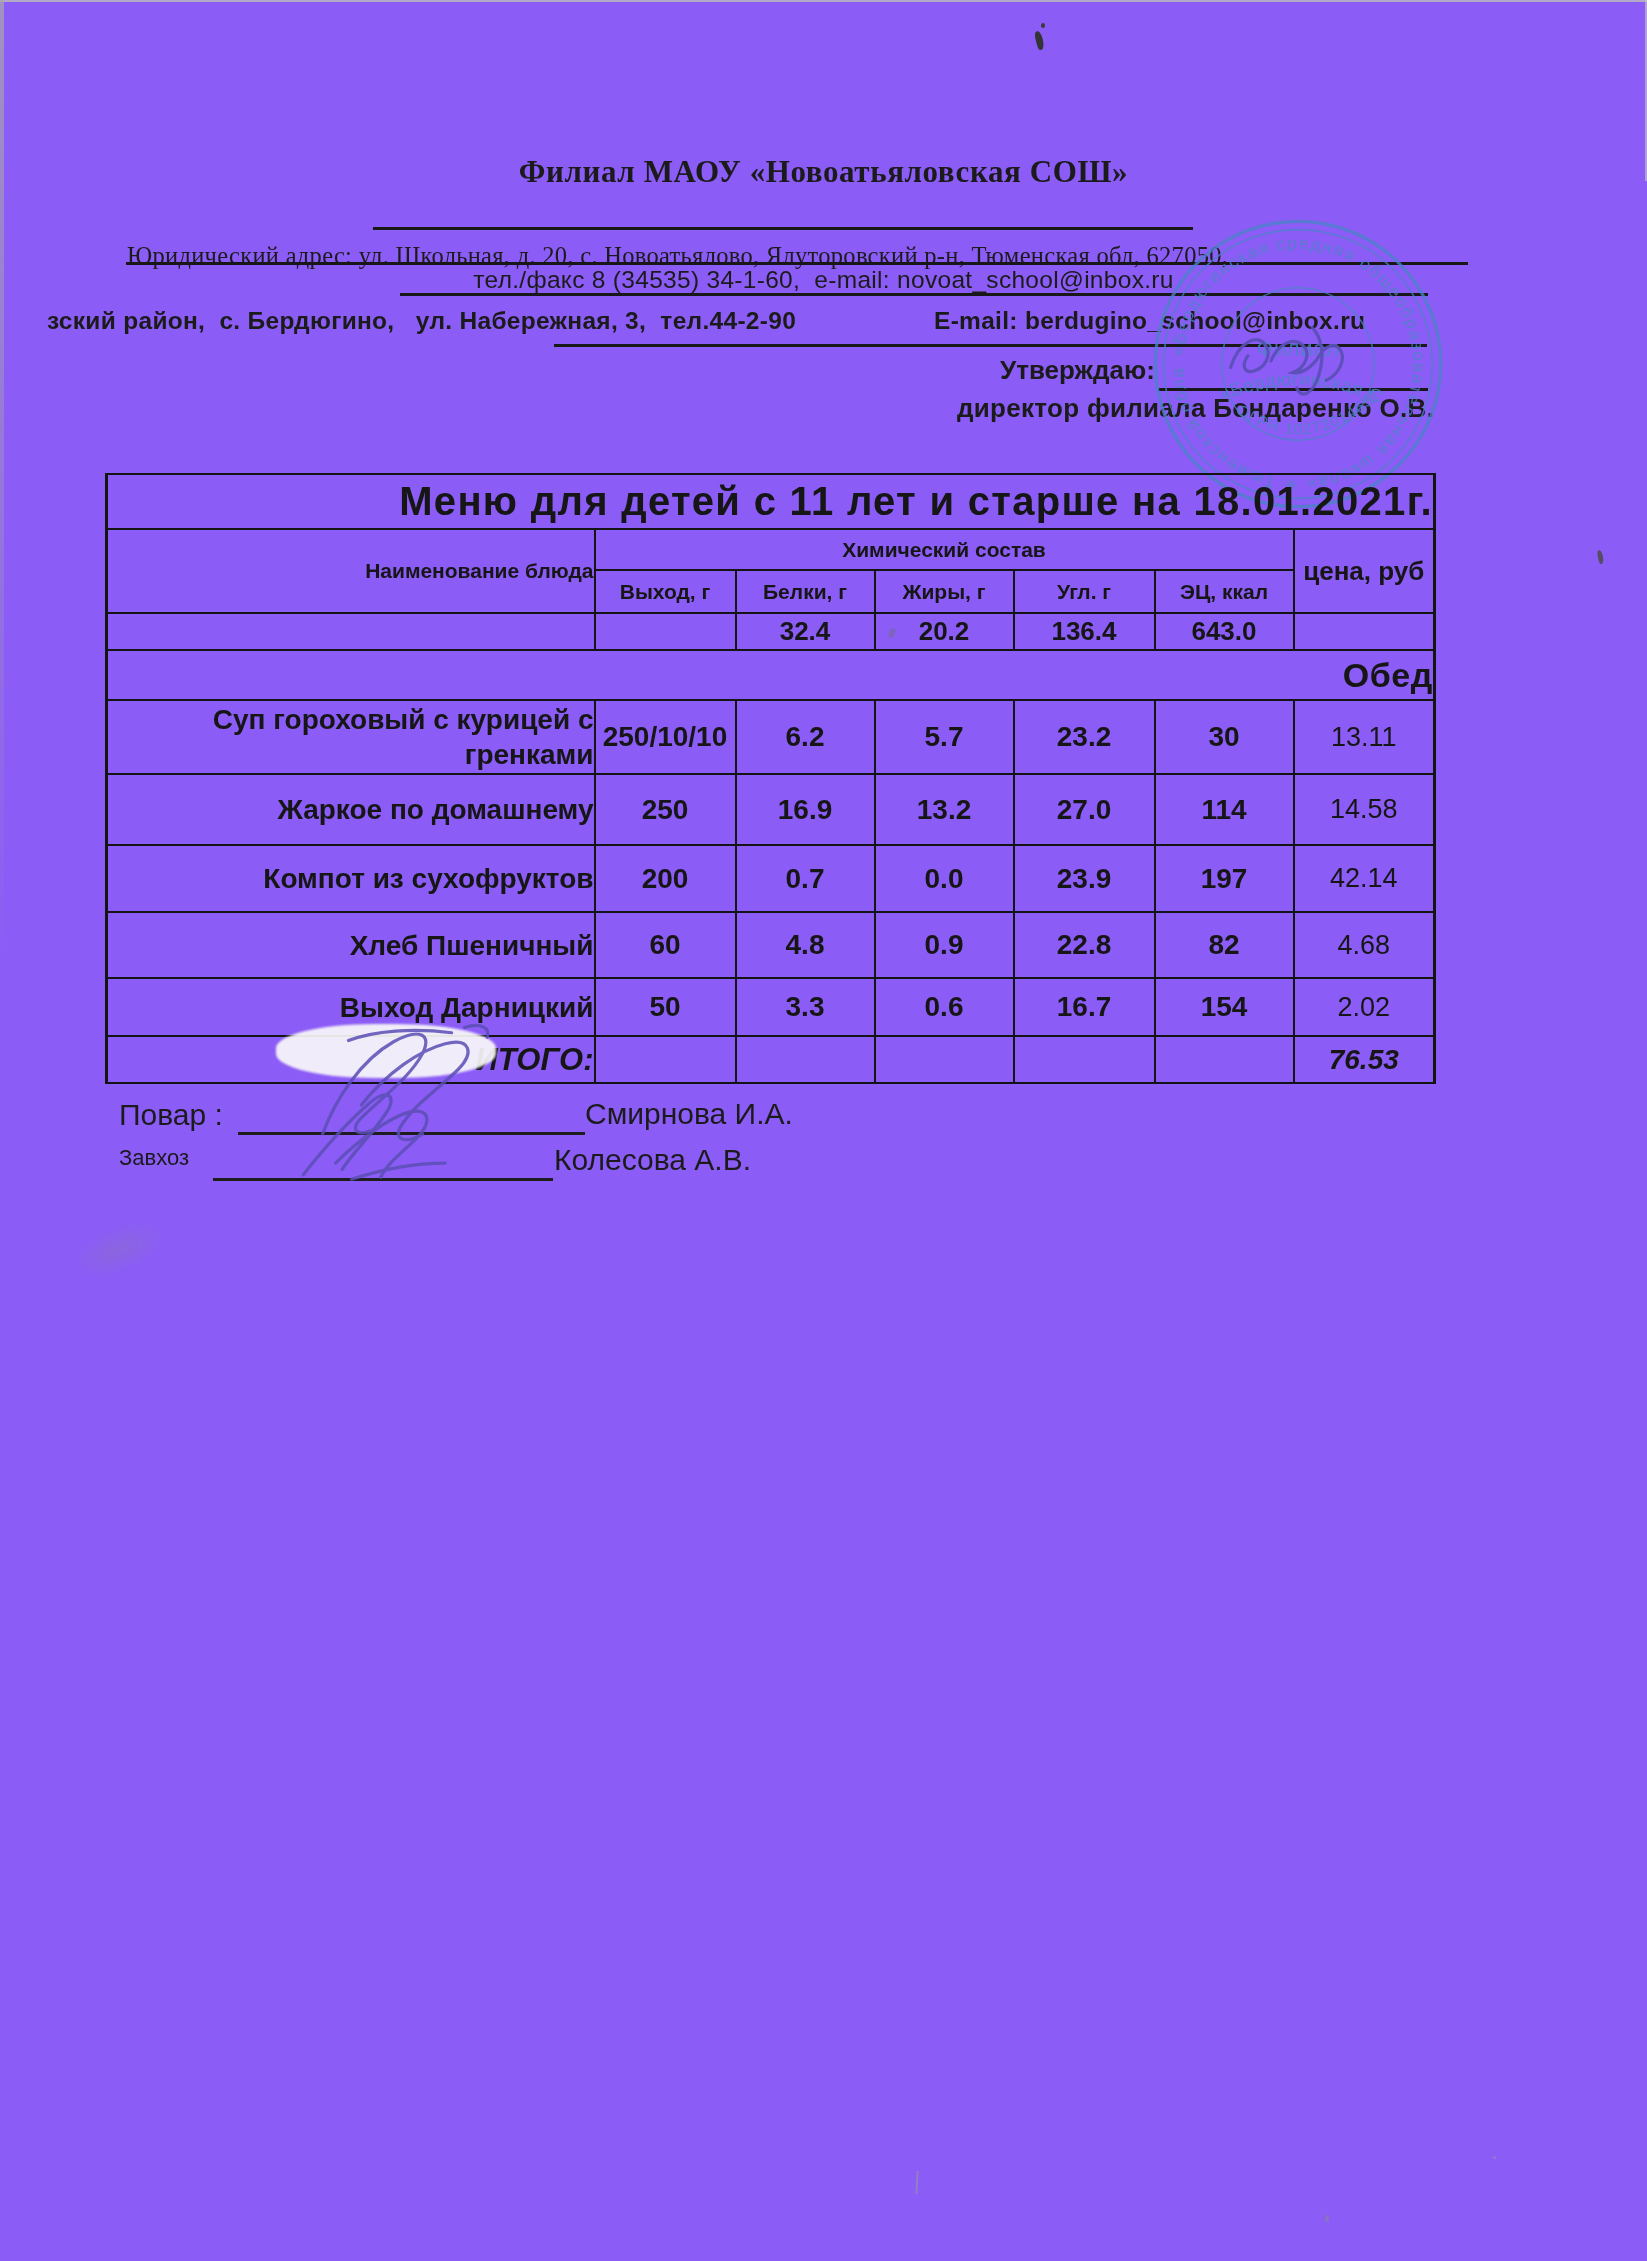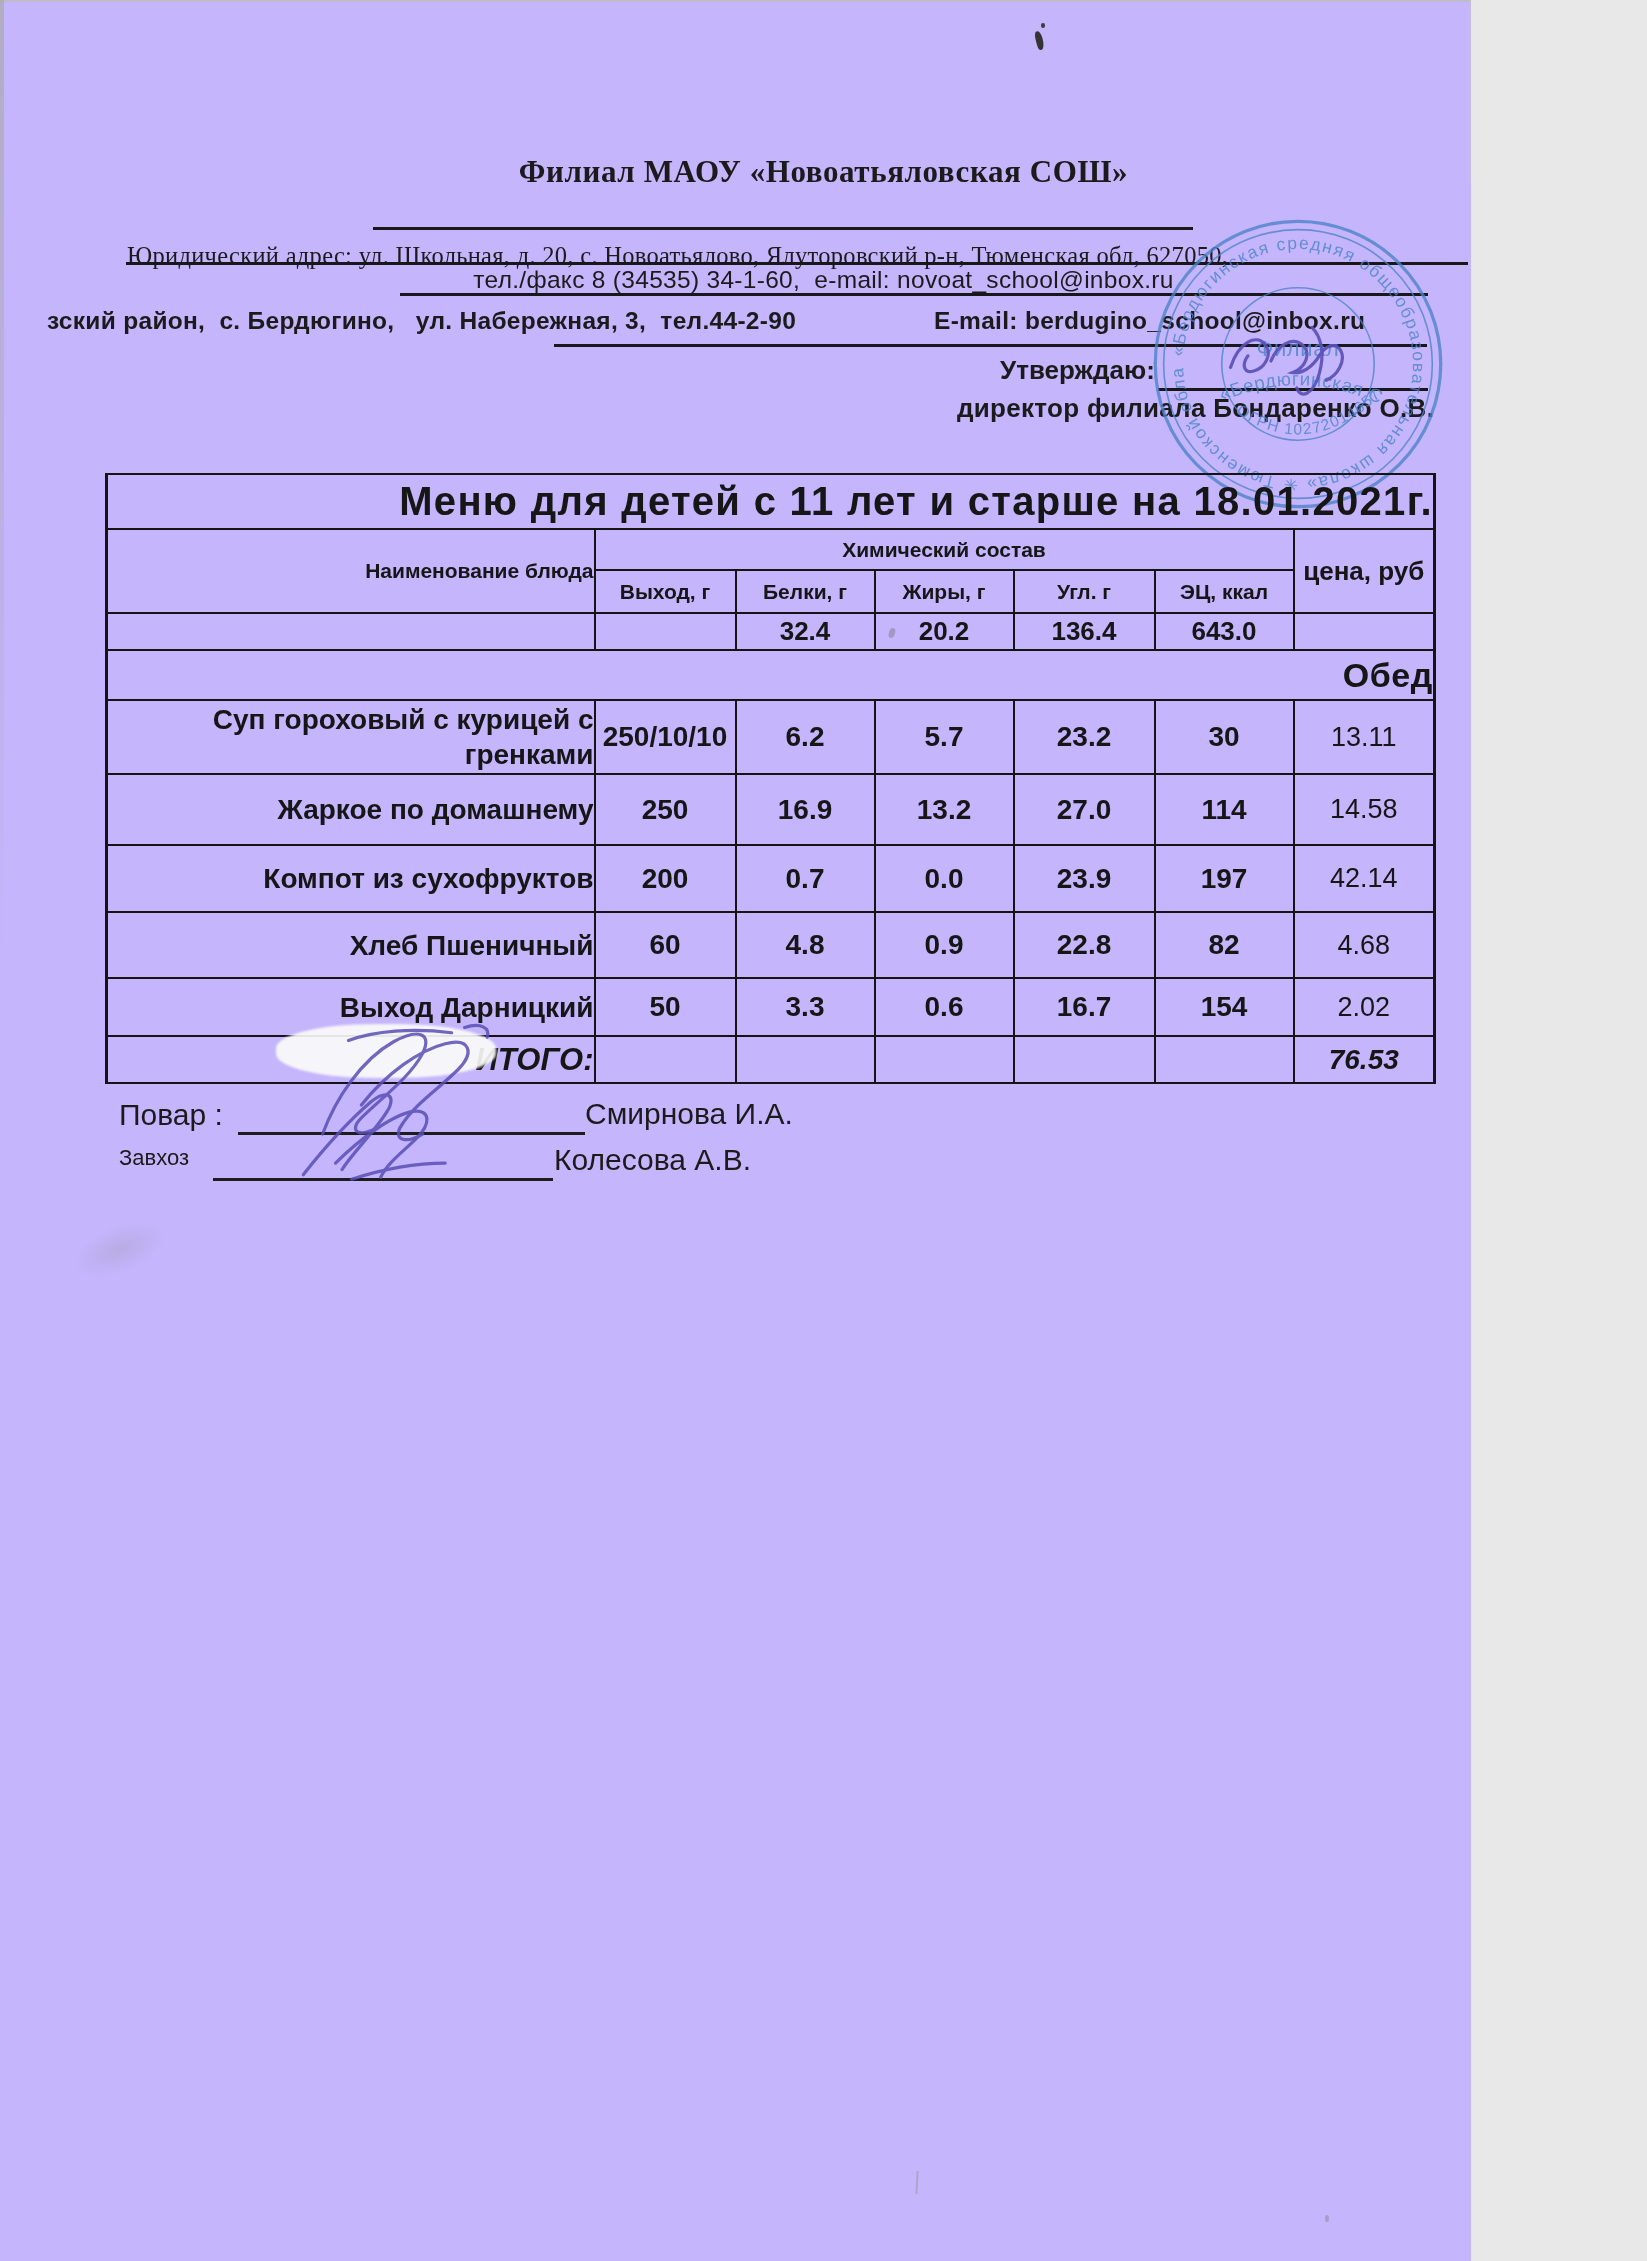--- a/index.html
+++ b/index.html
@@ -1,16 +1,16 @@
 <!DOCTYPE html>
 <html style="font-size:10.3px"><head>
 <meta charset="utf-8">
 <style>
   html,body{margin:0;padding:0;background:#e8e8e8;}
-  #page{position:relative;width:1471px;height:2261px;background:#c4b5fd;overflow:hidden;
+  #page{position:relative;width:1647px;height:2261px;background:#8b5cf6;overflow:hidden;
         font-family:"Liberation Sans",sans-serif;color:#1b1b1b;}
   .abs{position:absolute;}
   .pre{white-space:pre;}
   .serifbold{font-family:"Liberation Serif",serif;font-weight:bold;}
   .uline{position:absolute;background:#181818;height:3.2px;}
   
   #h-line1{left:0;top:154px;width:1647px;text-align:center;font-size:31px;letter-spacing:0.6px;}
   #h-line2{left:0;top:195px;width:1647px;text-align:center;font-size:30px;letter-spacing:0.6px;}
   #h-line3{left:127px;top:242px;font-size:24.5px;letter-spacing:0.3px;font-family:Liberation Serif, serif;}
   #h-line4{left:0;top:266px;width:1647px;text-align:center;font-size:24.5px;letter-spacing:0.3px;}

